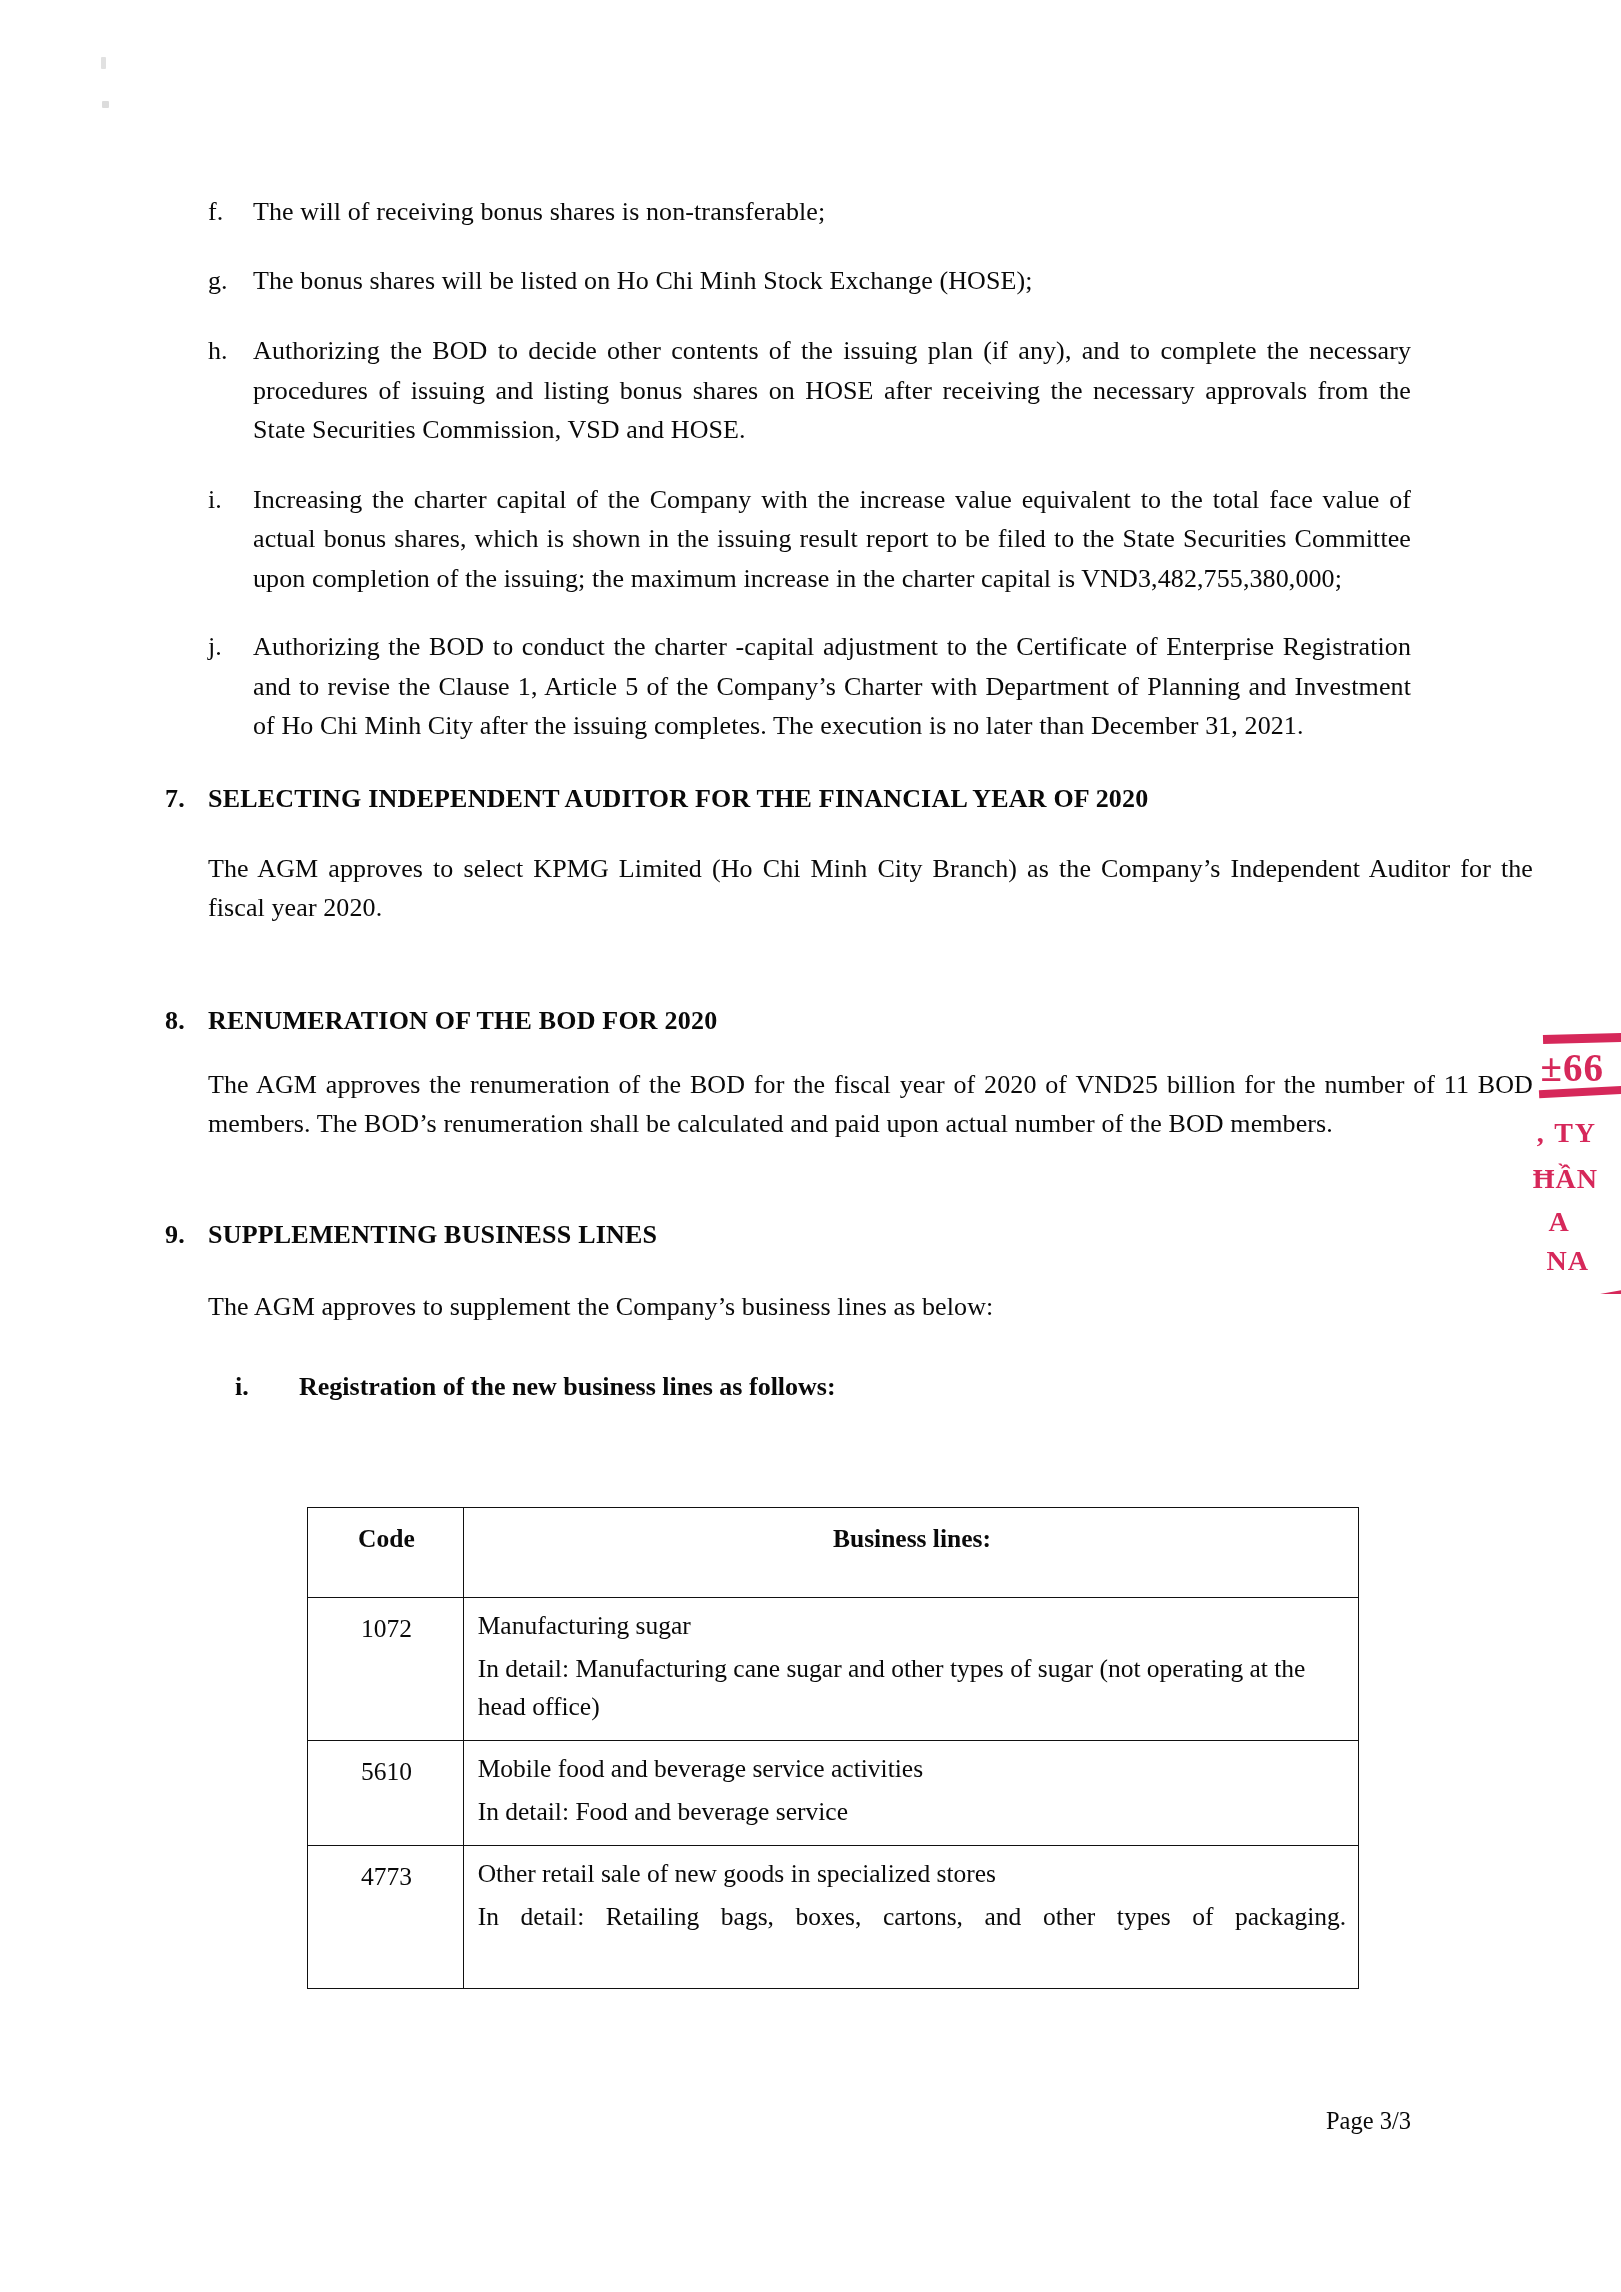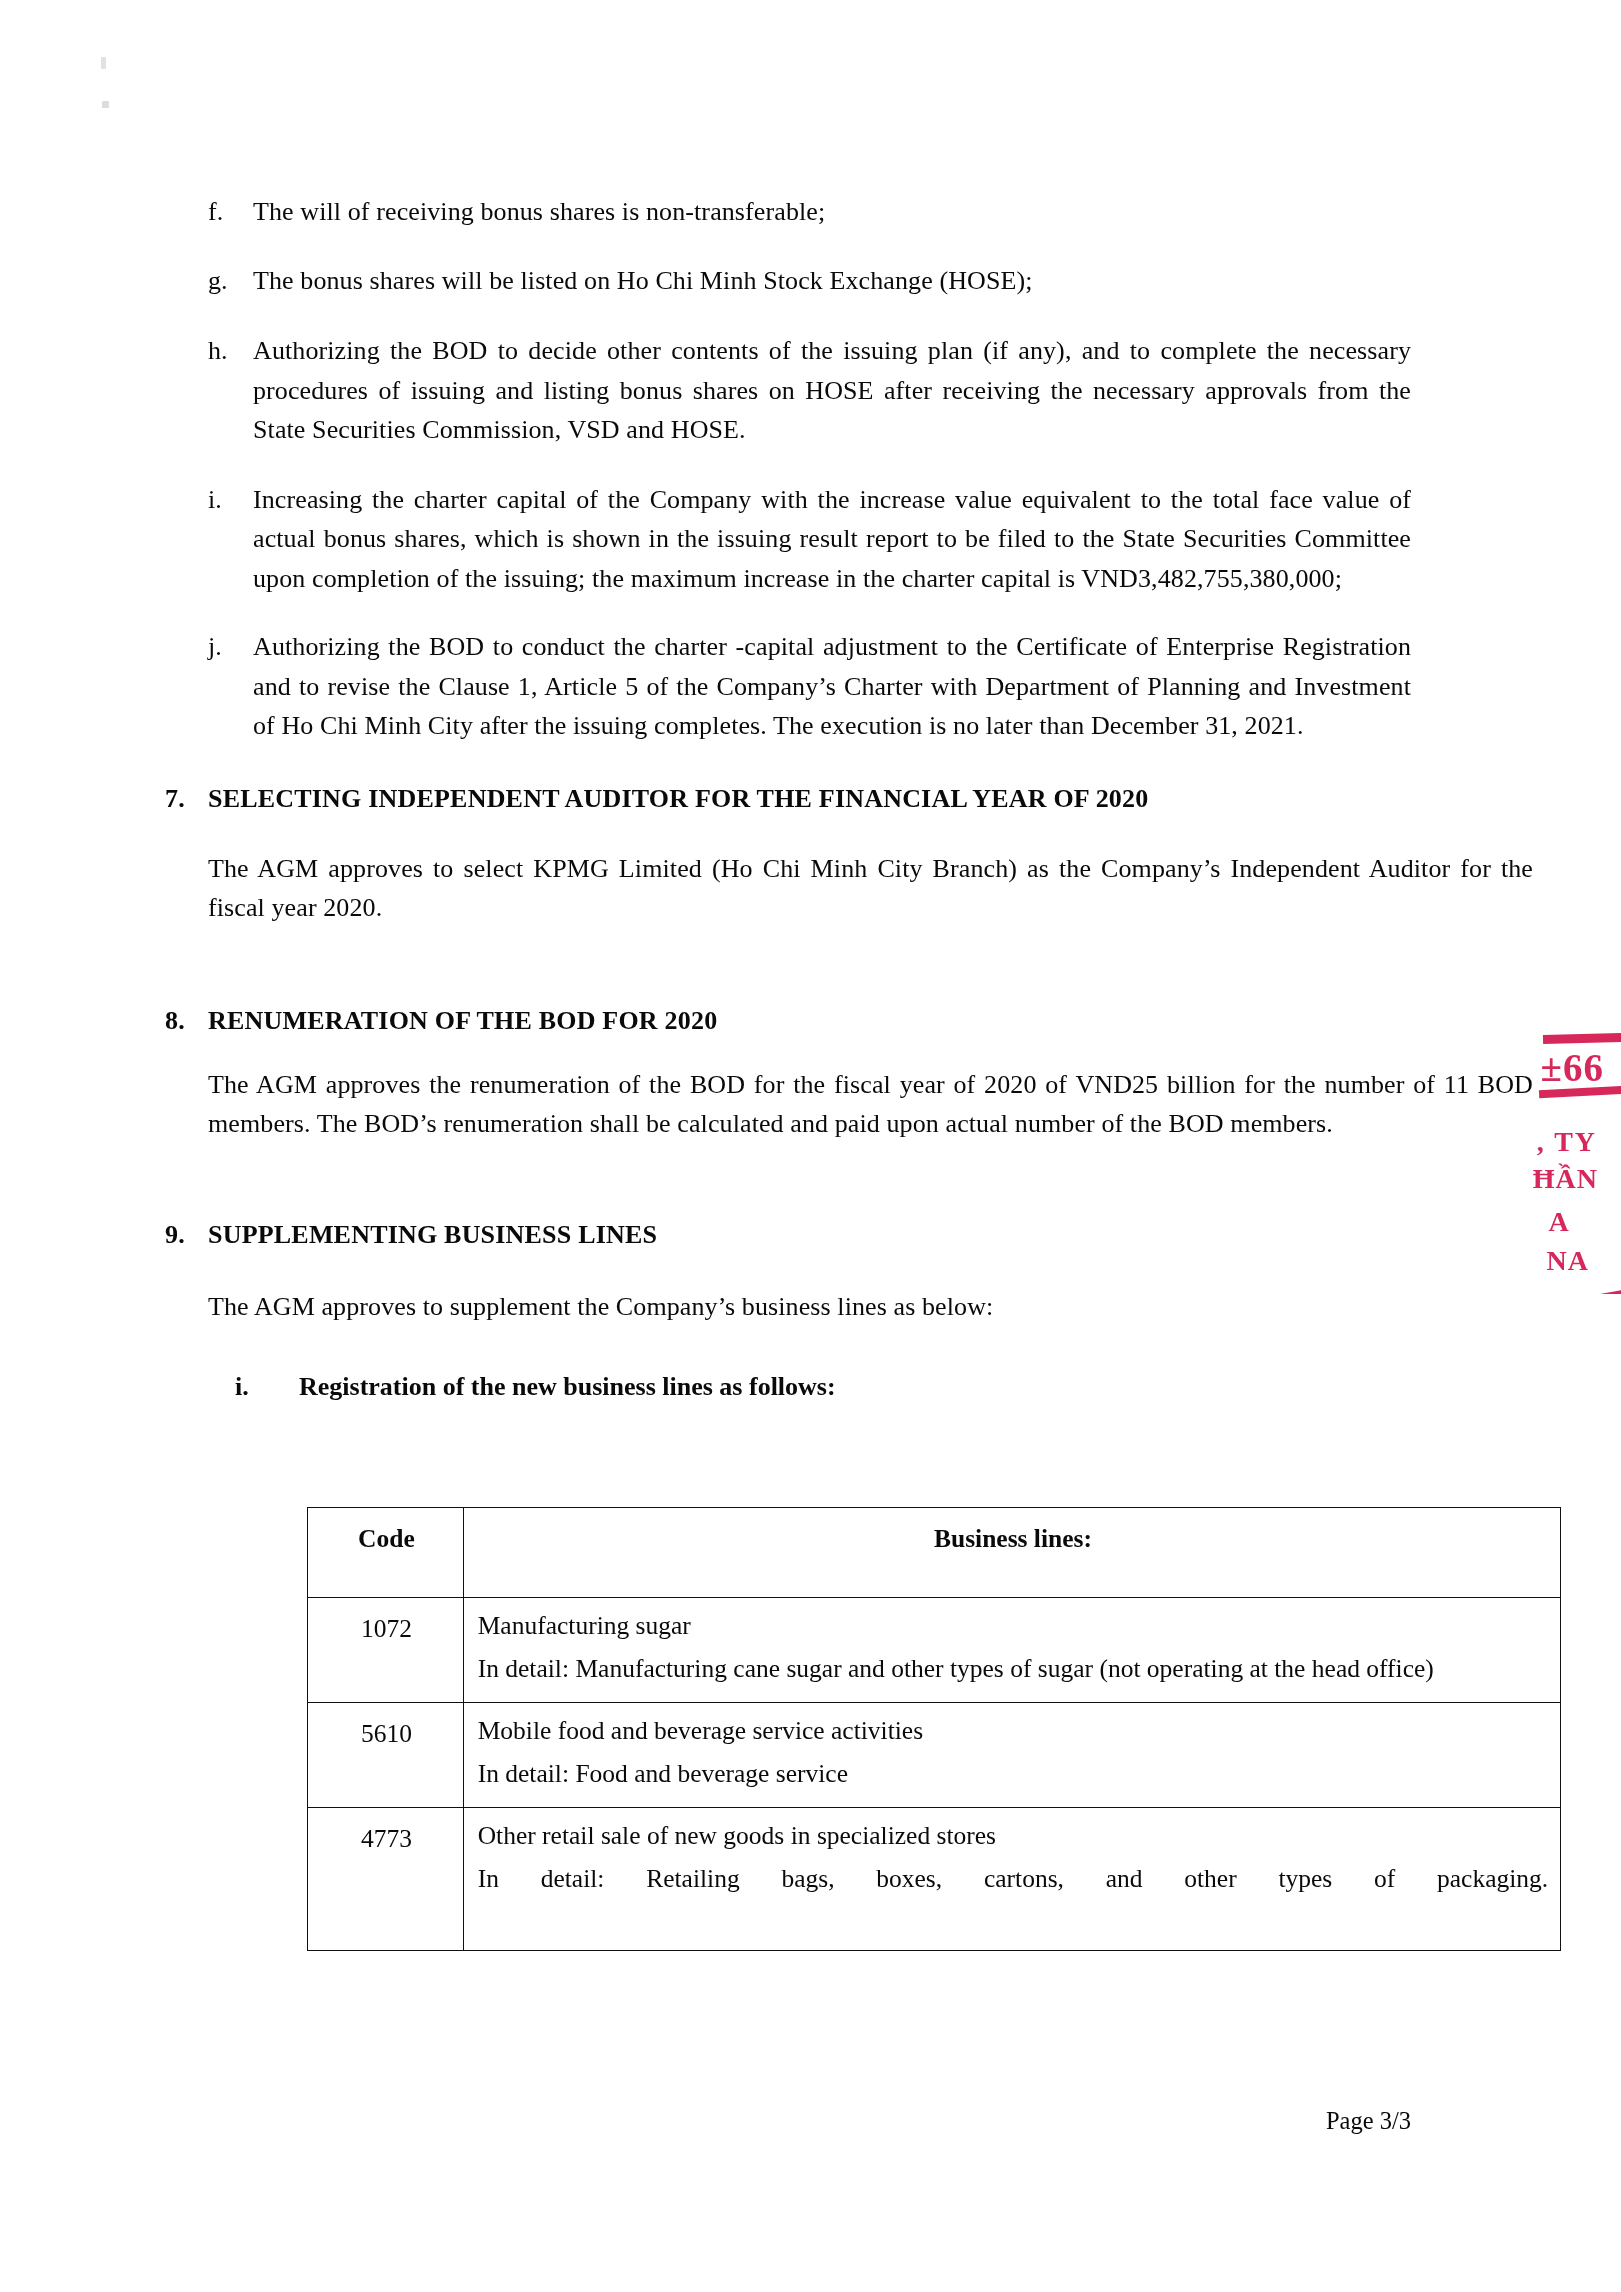--- a/index.html
+++ b/index.html
@@ -95,21 +95,21 @@
     left: 235px;
     top: 0;
     font-weight: bold;
   }
 
   
   .biz-table-wrap {
     position: absolute;
     left: 307px;
     top: 1507px;
-    width: 1254px;
+    width: 1052px;
   }
   table.biz {
     border-collapse: collapse;
     width: 100%;
     table-layout: fixed;
     font-size: 25.5px;
     line-height: 1.5;
   }
   table.biz th,
   table.biz td {
@@ -174,21 +174,21 @@
     font-weight: bold;
     white-space: nowrap;
   }
   .stamp .bar {
     position: absolute;
     background: #d6285a;
   }
   .st-bar1 { left: 21.6px; top: 23.5px;  width: 84px; height: 8.8px; transform: rotate(-1.5deg); }
   .st-l1   { left: 19.6px; top: 35px;  font-size: 39px; letter-spacing: 1px; }
   .st-bar2 { left: 17.6px; top: 78px;  width: 88px; height: 7.8px; transform: rotate(-3deg); }
-  .st-l2   { left: 15.7px; top: 116px; font-size: 28px; letter-spacing: 2px; }
+  .st-l2   { left: 15.7px; top: 107px; font-size: 28px; letter-spacing: 2px; }
   .st-l3   { left: 11.8px; top: 153px; font-size: 28px; letter-spacing: 1px; }
   .st-l4   { left: 27.4px; top: 196px; font-size: 28px; }
   .st-l5   { left: 25.5px; top: 235px; font-size: 28px; letter-spacing: 1px; }
   .st-bar3 { left: 31px; top: 286px; width: 74px; height: 6.9px; transform: rotate(-10deg); }
 </style>
 </head>
 <body>
 
 <div class="page">
 

